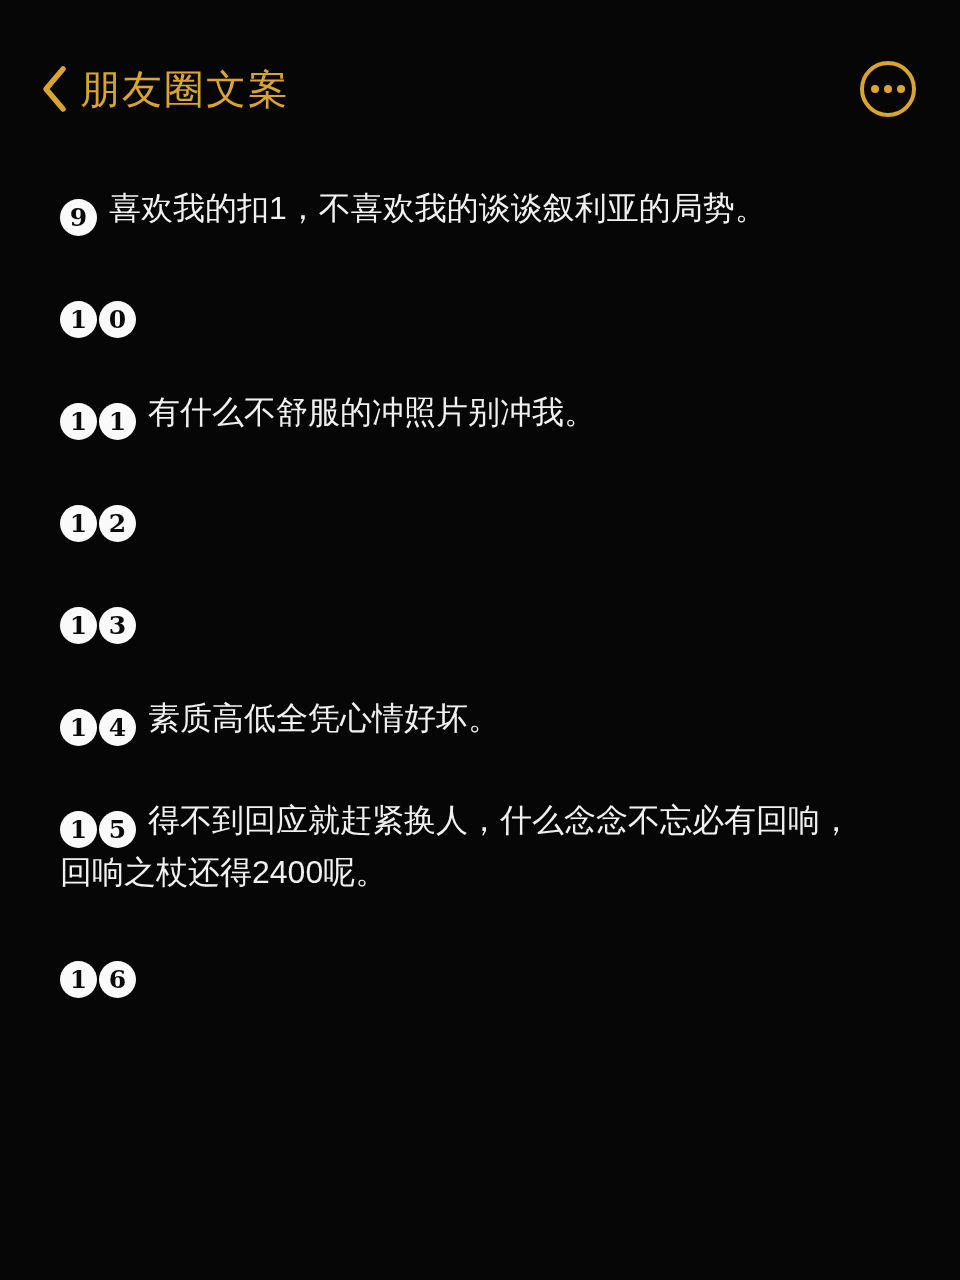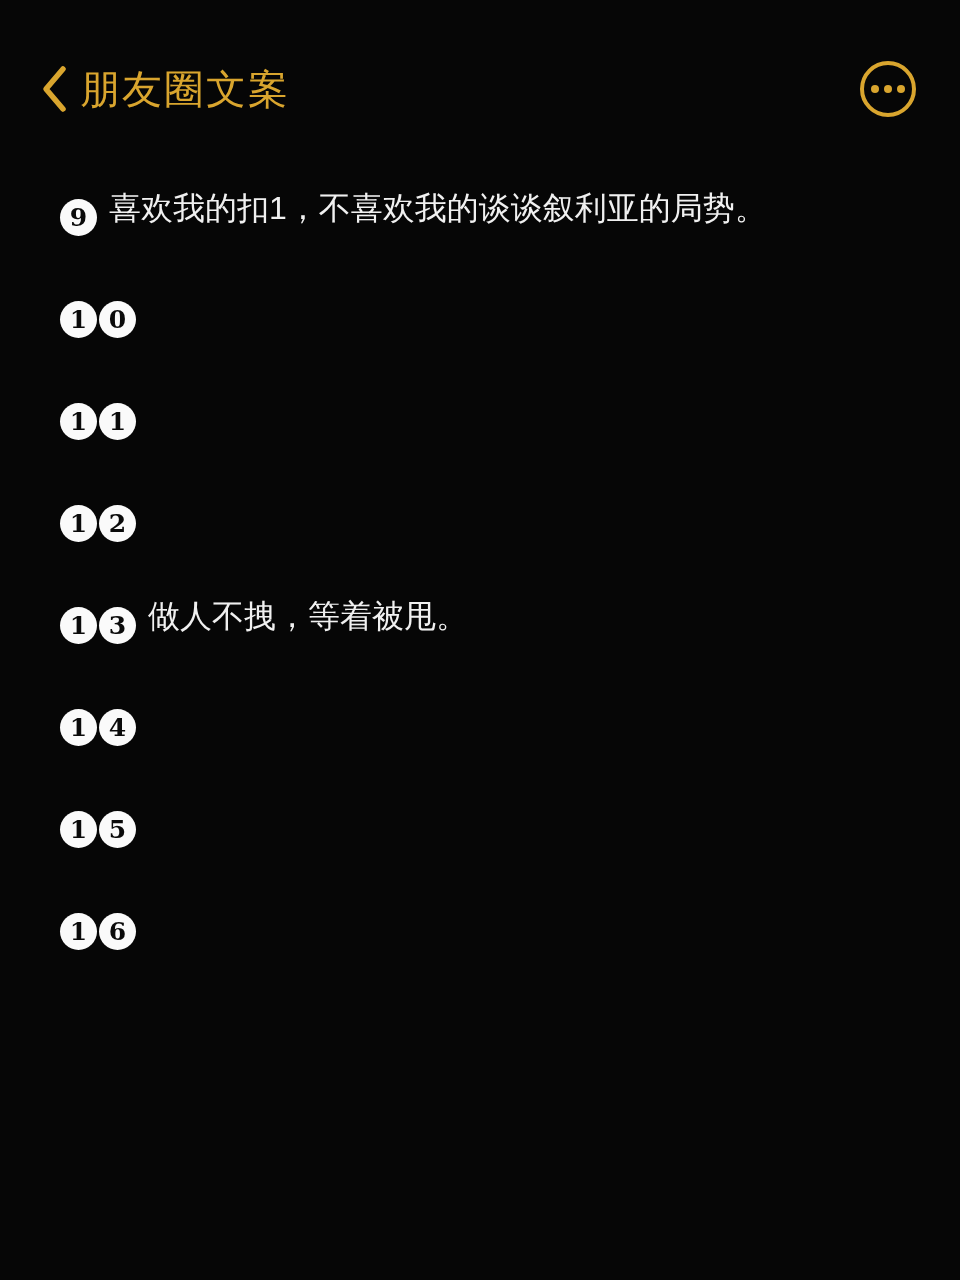--- a/index.html
+++ b/index.html
@@ -123,49 +123,50 @@
       <span class="badge">
           <span class="digit">1</span>
           <span class="digit">0</span>
         </span>
     </p>
 
     <p class="item">
       <span class="badge">
           <span class="digit">1</span>
           <span class="digit">1</span>
-        </span>
+        </span><span class="item-text">有什么不舒服的冲照片别冲我。</span>
     </p>
 
     <p class="item">
       <span class="badge">
           <span class="digit">1</span>
           <span class="digit">2</span>
         </span>
     </p>
 
     <p class="item">
       <span class="badge">
           <span class="digit">1</span>
           <span class="digit">3</span>
-        </span><span class="item-text">做人不拽，等着被甩。</span>
+        </span>
     </p>
 
     <p class="item">
       <span class="badge">
           <span class="digit">1</span>
           <span class="digit">4</span>
-        </span>
+        </span><span class="item-text">素质高低全凭心情好坏。</span>
     </p>
 
     <p class="item">
       <span class="badge">
           <span class="digit">1</span>
           <span class="digit">5</span>
-        </span>
+        </span><span class="item-text">得不到回应就赶紧换人，什么念念不忘必有回响，
+回响之杖还得2400呢。</span>
     </p>
 
     <p class="item">
       <span class="badge">
           <span class="digit">1</span>
           <span class="digit">6</span>
         </span>
     </p>
 
   </div>

